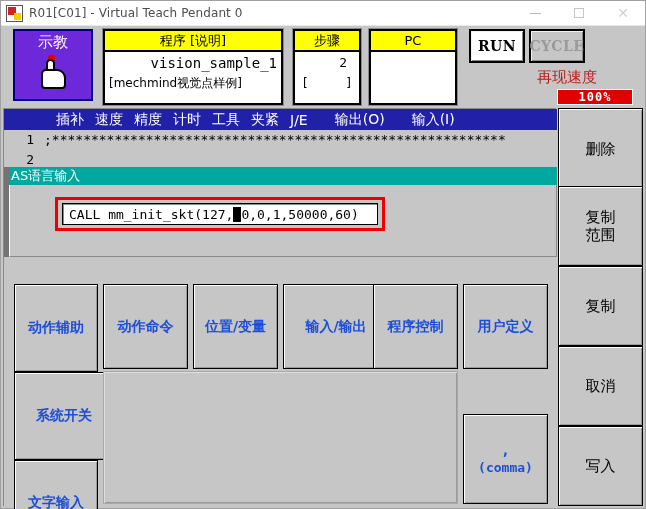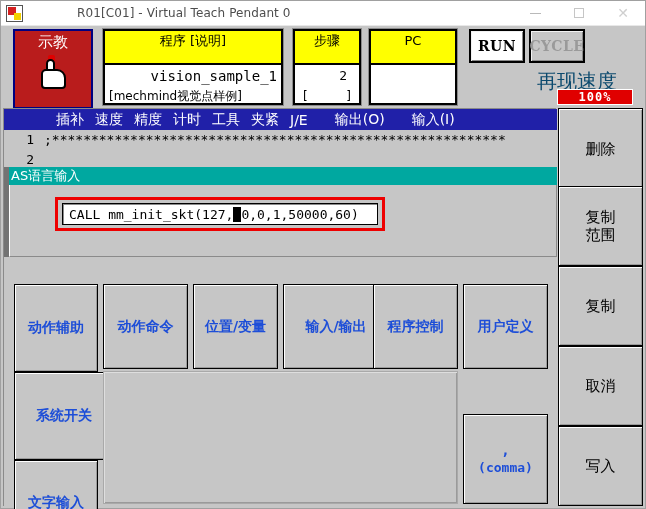--- a/index.html
+++ b/index.html
@@ -13,21 +13,20 @@
     background: #f0f0f0;
     border: 1px solid #a0a0a0;
   }
 
   
   .titlebar {
     position: absolute; left: 0; top: 0; width: 644px; height: 25px;
     background: #ffffff;
     display: flex; align-items: center;
     border-bottom: 1px solid #e8e8e8;
-    gap: 48px;
   }
   .app-icon {
     width: 17px; height: 17px; margin-left: 5px; margin-right: 6px;
     position: relative; flex: none;
     background: #ffffff; border: 1px solid #555;
   }
   .app-icon::before {
     content: ""; position: absolute; left: 1px; top: 1px;
     width: 8px; height: 8px; background: #d42020;
   }
@@ -54,22 +53,22 @@
     position: absolute; left: 0; top: 25px;
     width: 644px; height: 482px;
     background: #c6c6c6;
   }
 
   
   .statusrow {
     position: absolute; left: 0; top: 0; width: 644px; height: 82px;
   }
   .teach-box {
-    position: absolute; left: 12px; top: 3px; width: 80px; height: 80px;
-    background: #b91c1c; border: 2px solid #000080;
+    position: absolute; left: 12px; top: 3px; width: 80px; height: 72px;
+    background: #6d28d9; border: 2px solid #000080;
     display: flex; flex-direction: column; align-items: center;
   }
   .teach-label {
     color: #ffffff; font-size: 15px; margin-top: 3px;
     font-family: "DejaVu Sans", sans-serif; line-height: 1.1;
   }
   .hand {
     position: relative; width: 30px; height: 34px; margin-top: 4px;
   }
   .hand .palm {
@@ -88,21 +87,21 @@
   }
 
   .fieldbox {
     position: absolute; top: 3px;
     background: #ffffff;
     border: 2px solid #000000;
     outline: 1px solid #8a8a8a;
   }
   .fieldbox .fb-head {
     background: #ffff00; color: #000000;
-    font-size: 13px; height: 34px; line-height: 19px;
+    font-size: 13px; height: 21px; line-height: 19px;
     text-align: center; border-bottom: 2px solid #000000;
     white-space: nowrap; overflow: hidden;
     font-family: "DejaVu Sans", sans-serif;
   }
   .fb-body {
     padding: 0 4px; font-size: 13px; color: #000;
     font-family: "DejaVu Sans Mono", monospace;
   }
   .fb-l1 { text-align: right; line-height: 22px; white-space: nowrap; }
   .fb-l2 {
@@ -127,21 +126,21 @@
     box-shadow: inset 1px 1px 0 #f2f2f2, inset -1px -1px 0 #8a8a8a;
   }
   .lamp.on { background: #ffffff; color: #000000; }
   .lamp.off { color: #9a9a9a; }
   #lamp-run { width: 56px; }
   #lamp-motor { width: 58px; }
   #lamp-cycle { width: 56px; }
 
   .speed-label {
     position: absolute; left: 536px; top: 42px;
-    font-size: 20px; color: #0c4a6e; white-space: nowrap; text-align: right;
+    font-size: 15px; color: #b91c1c; white-space: nowrap; text-align: right;
   }
   .speed-badge {
     position: absolute; left: 556px; top: 63px; width: 76px; height: 16px;
     background: #e00000; color: #ffffff;
     border: 1px solid #ffffff;
     font-family: "DejaVu Sans Mono", monospace;
     font-size: 12px; font-weight: bold; letter-spacing: 1px;
     display: flex; align-items: center; justify-content: center;
   }
 

